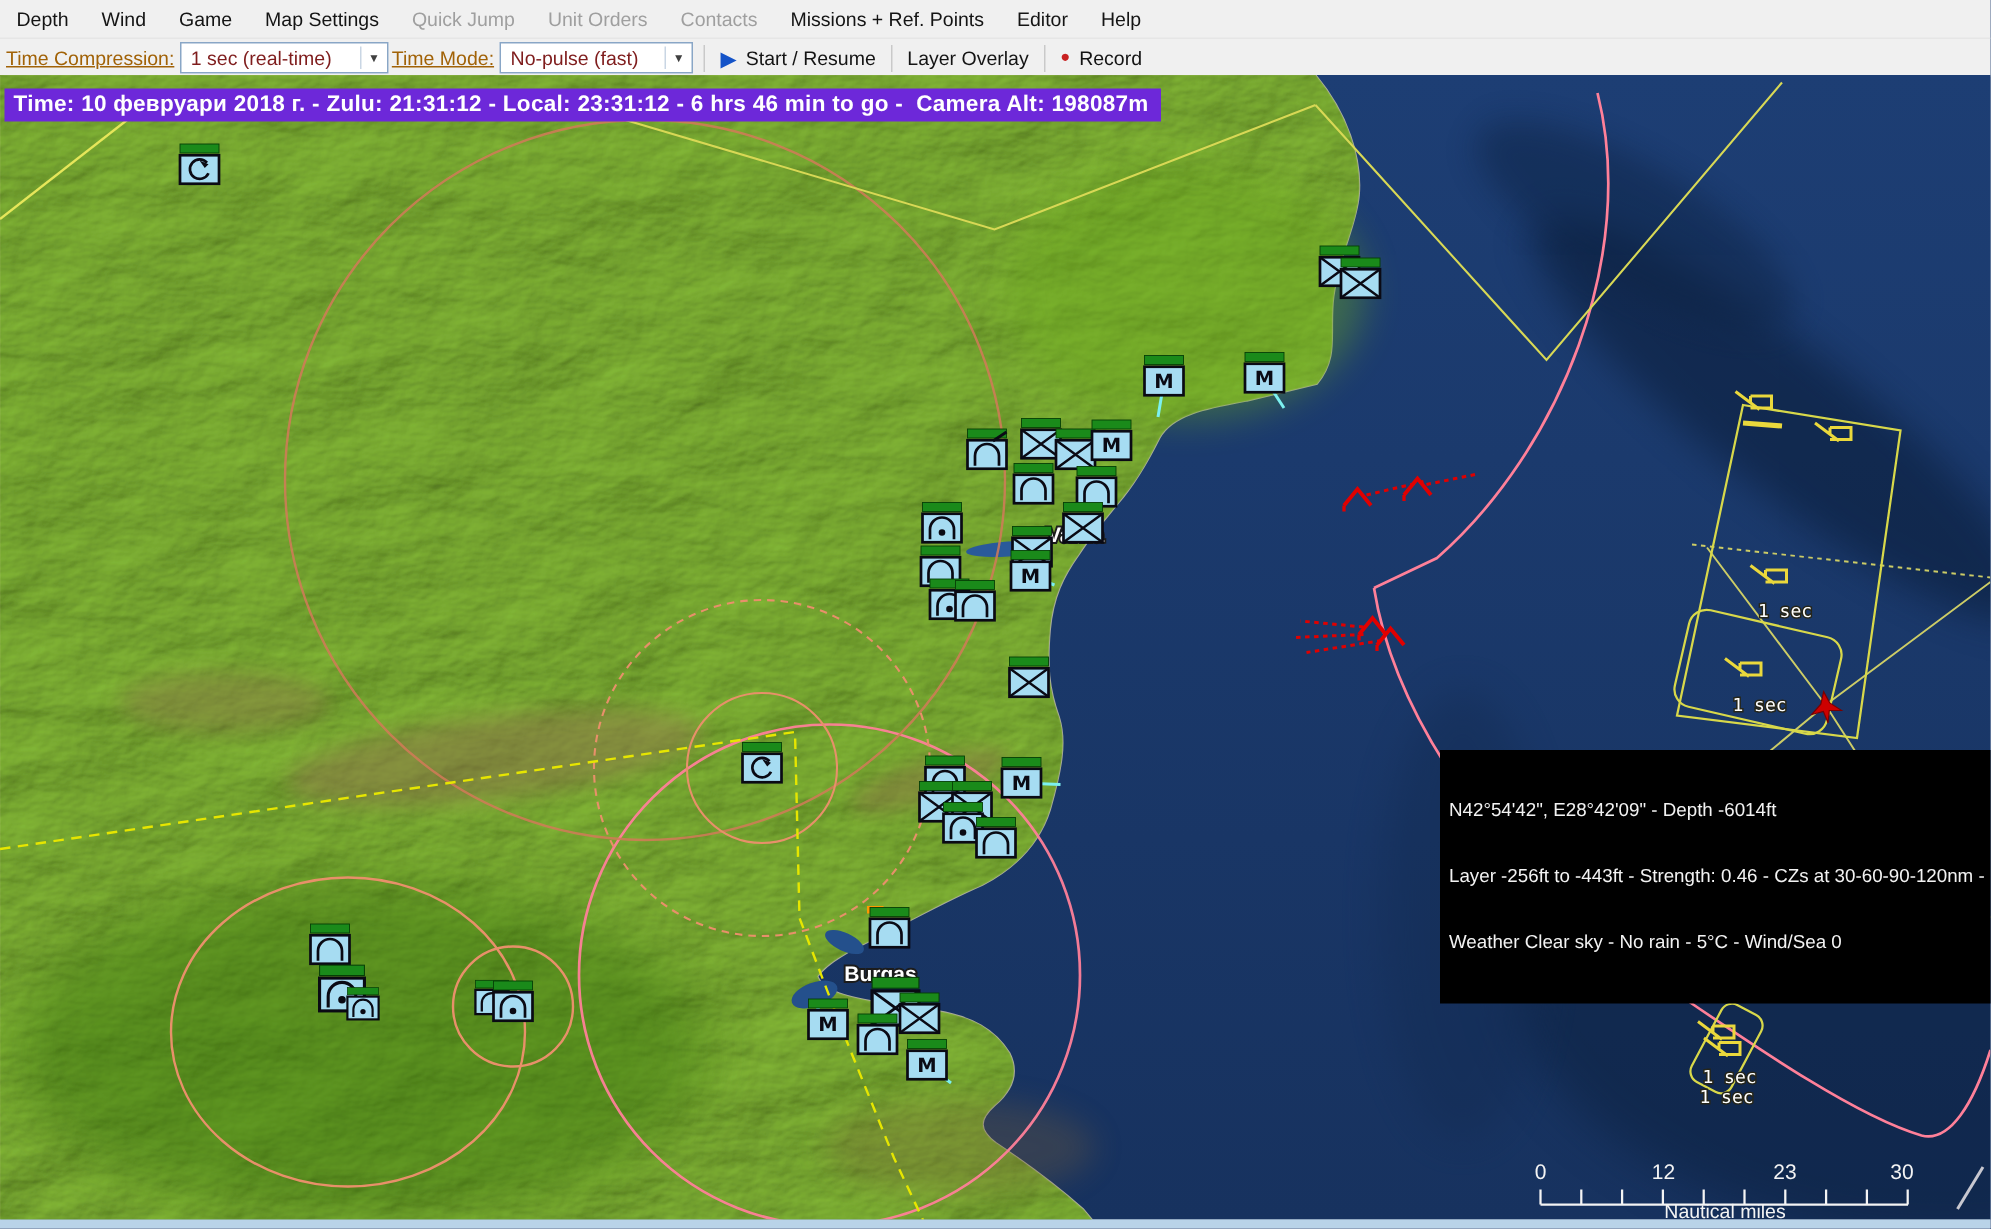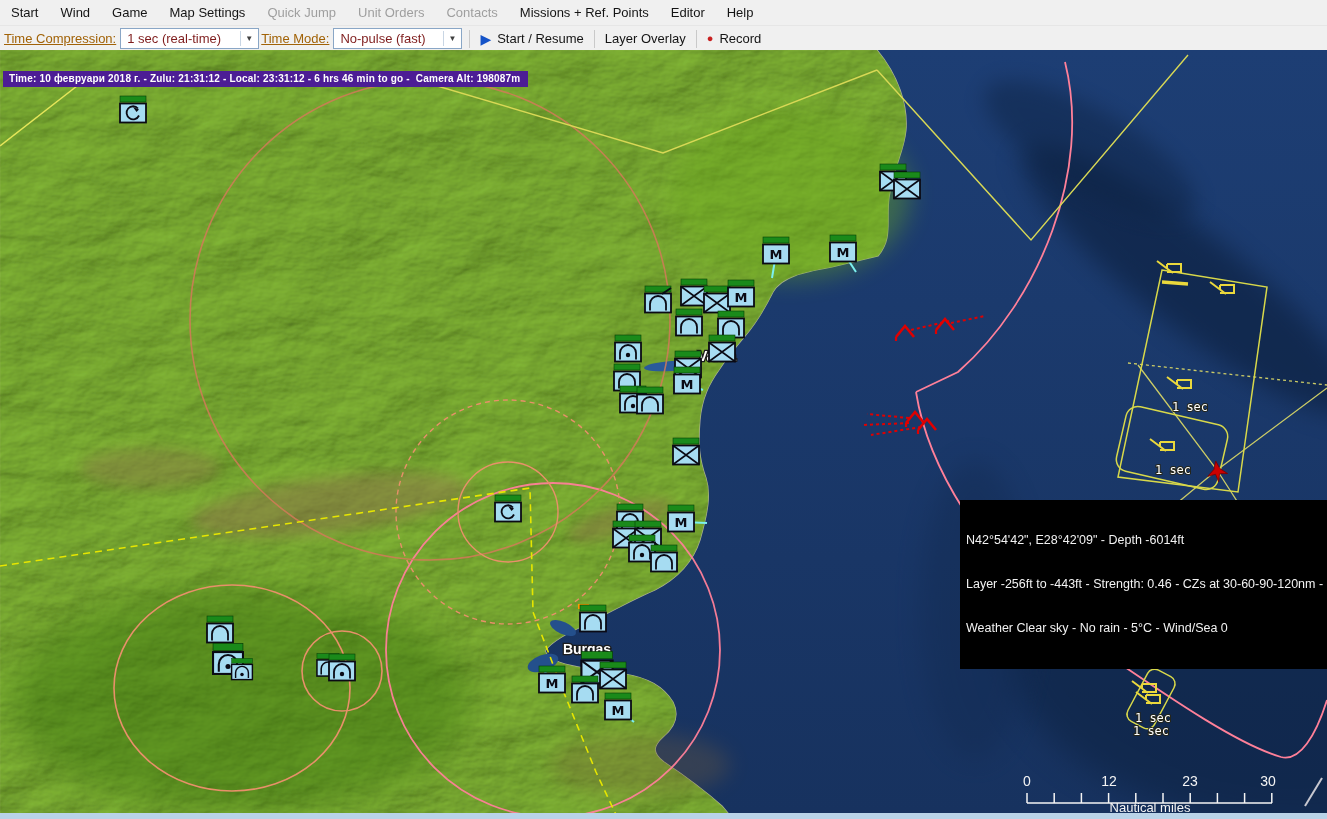--- a/index.html
+++ b/index.html
@@ -16,40 +16,40 @@
          padding:0 3px 0 6px;white-space:nowrap;}
   .combo .val{font-size:13px;color:#7f1d1d;}
   .combo .arr{margin-left:7px;font-size:8px;color:#404040;border-left:1px solid #c9d6e4;padding:3px 2px 3px 4px;}
   .tsep{width:1px;height:18px;background:#c9c9c9;margin:0 7px;}
   .tbtn{display:flex;align-items:center;gap:6px;white-space:nowrap;color:#141414;padding:0 3px;}
   .play-ico{color:#1453c8;font-size:14px;line-height:1;}
   .rec-ico{color:#c82020;font-size:11px;line-height:1;}
   
   #map{position:absolute;top:50px;left:0;width:1327px;height:763px;background:var(--sea,#1b3a6e);}
   #mapsvg{position:absolute;top:0;left:0;}
-  #statusbar{position:absolute;left:3px;top:21px;background:#4c1d95;color:#fff;font-weight:bold;
-             font-size:10px;padding:2px 8px 3px 6px;white-space:pre;letter-spacing:.2px;}
+  #statusbar{position:absolute;left:3px;top:9px;background:#6d28d9;color:#fff;font-weight:bold;
+             font-size:15px;padding:2px 8px 3px 6px;white-space:pre;letter-spacing:.2px;}
   #tooltip{position:absolute;left:960px;top:450px;background:#000;color:#f2f2f2;font-size:12.5px;
            line-height:1.18;padding:3px 8px 4px 6px;white-space:pre;}
   #tooltip span{display:block;}
   #bottomstrip{position:absolute;top:813px;left:0;width:1327px;height:6px;background:#b9d3e8;}
   
   text.city{fill:#fff;font:bold 14px "Liberation Sans",sans-serif;paint-order:stroke;
             stroke:#1c1c1c;stroke-width:2.6px;text-anchor:middle;}
   text.sec{fill:#fff;font:12px "DejaVu Sans Mono",monospace;paint-order:stroke;stroke:#26261a;
            stroke-width:2px;text-anchor:middle;}
   text.scalelab{fill:#f4f4f4;font:14px "Liberation Sans",sans-serif;text-anchor:middle;}
   text.scalecap{fill:#f4f4f4;font:13px "Liberation Sans",sans-serif;text-anchor:middle;}
   text.munit{fill:#0a0a14;font:bold 13px "DejaVu Sans",sans-serif;text-anchor:middle;}
 </style>
 </head>
 <body>
 
 <div id="menubar">
-    <span class="menu-item">Start</span>
+    <span class="menu-item">Depth</span>
     <span class="menu-item">Wind</span>
     <span class="menu-item">Game</span>
     <span class="menu-item">Map Settings</span>
     <span class="menu-item disabled">Quick Jump</span>
     <span class="menu-item disabled">Unit Orders</span>
     <span class="menu-item disabled">Contacts</span>
     <span class="menu-item">Missions + Ref. Points</span>
     <span class="menu-item">Editor</span>
     <span class="menu-item">Help</span>
   </div>

